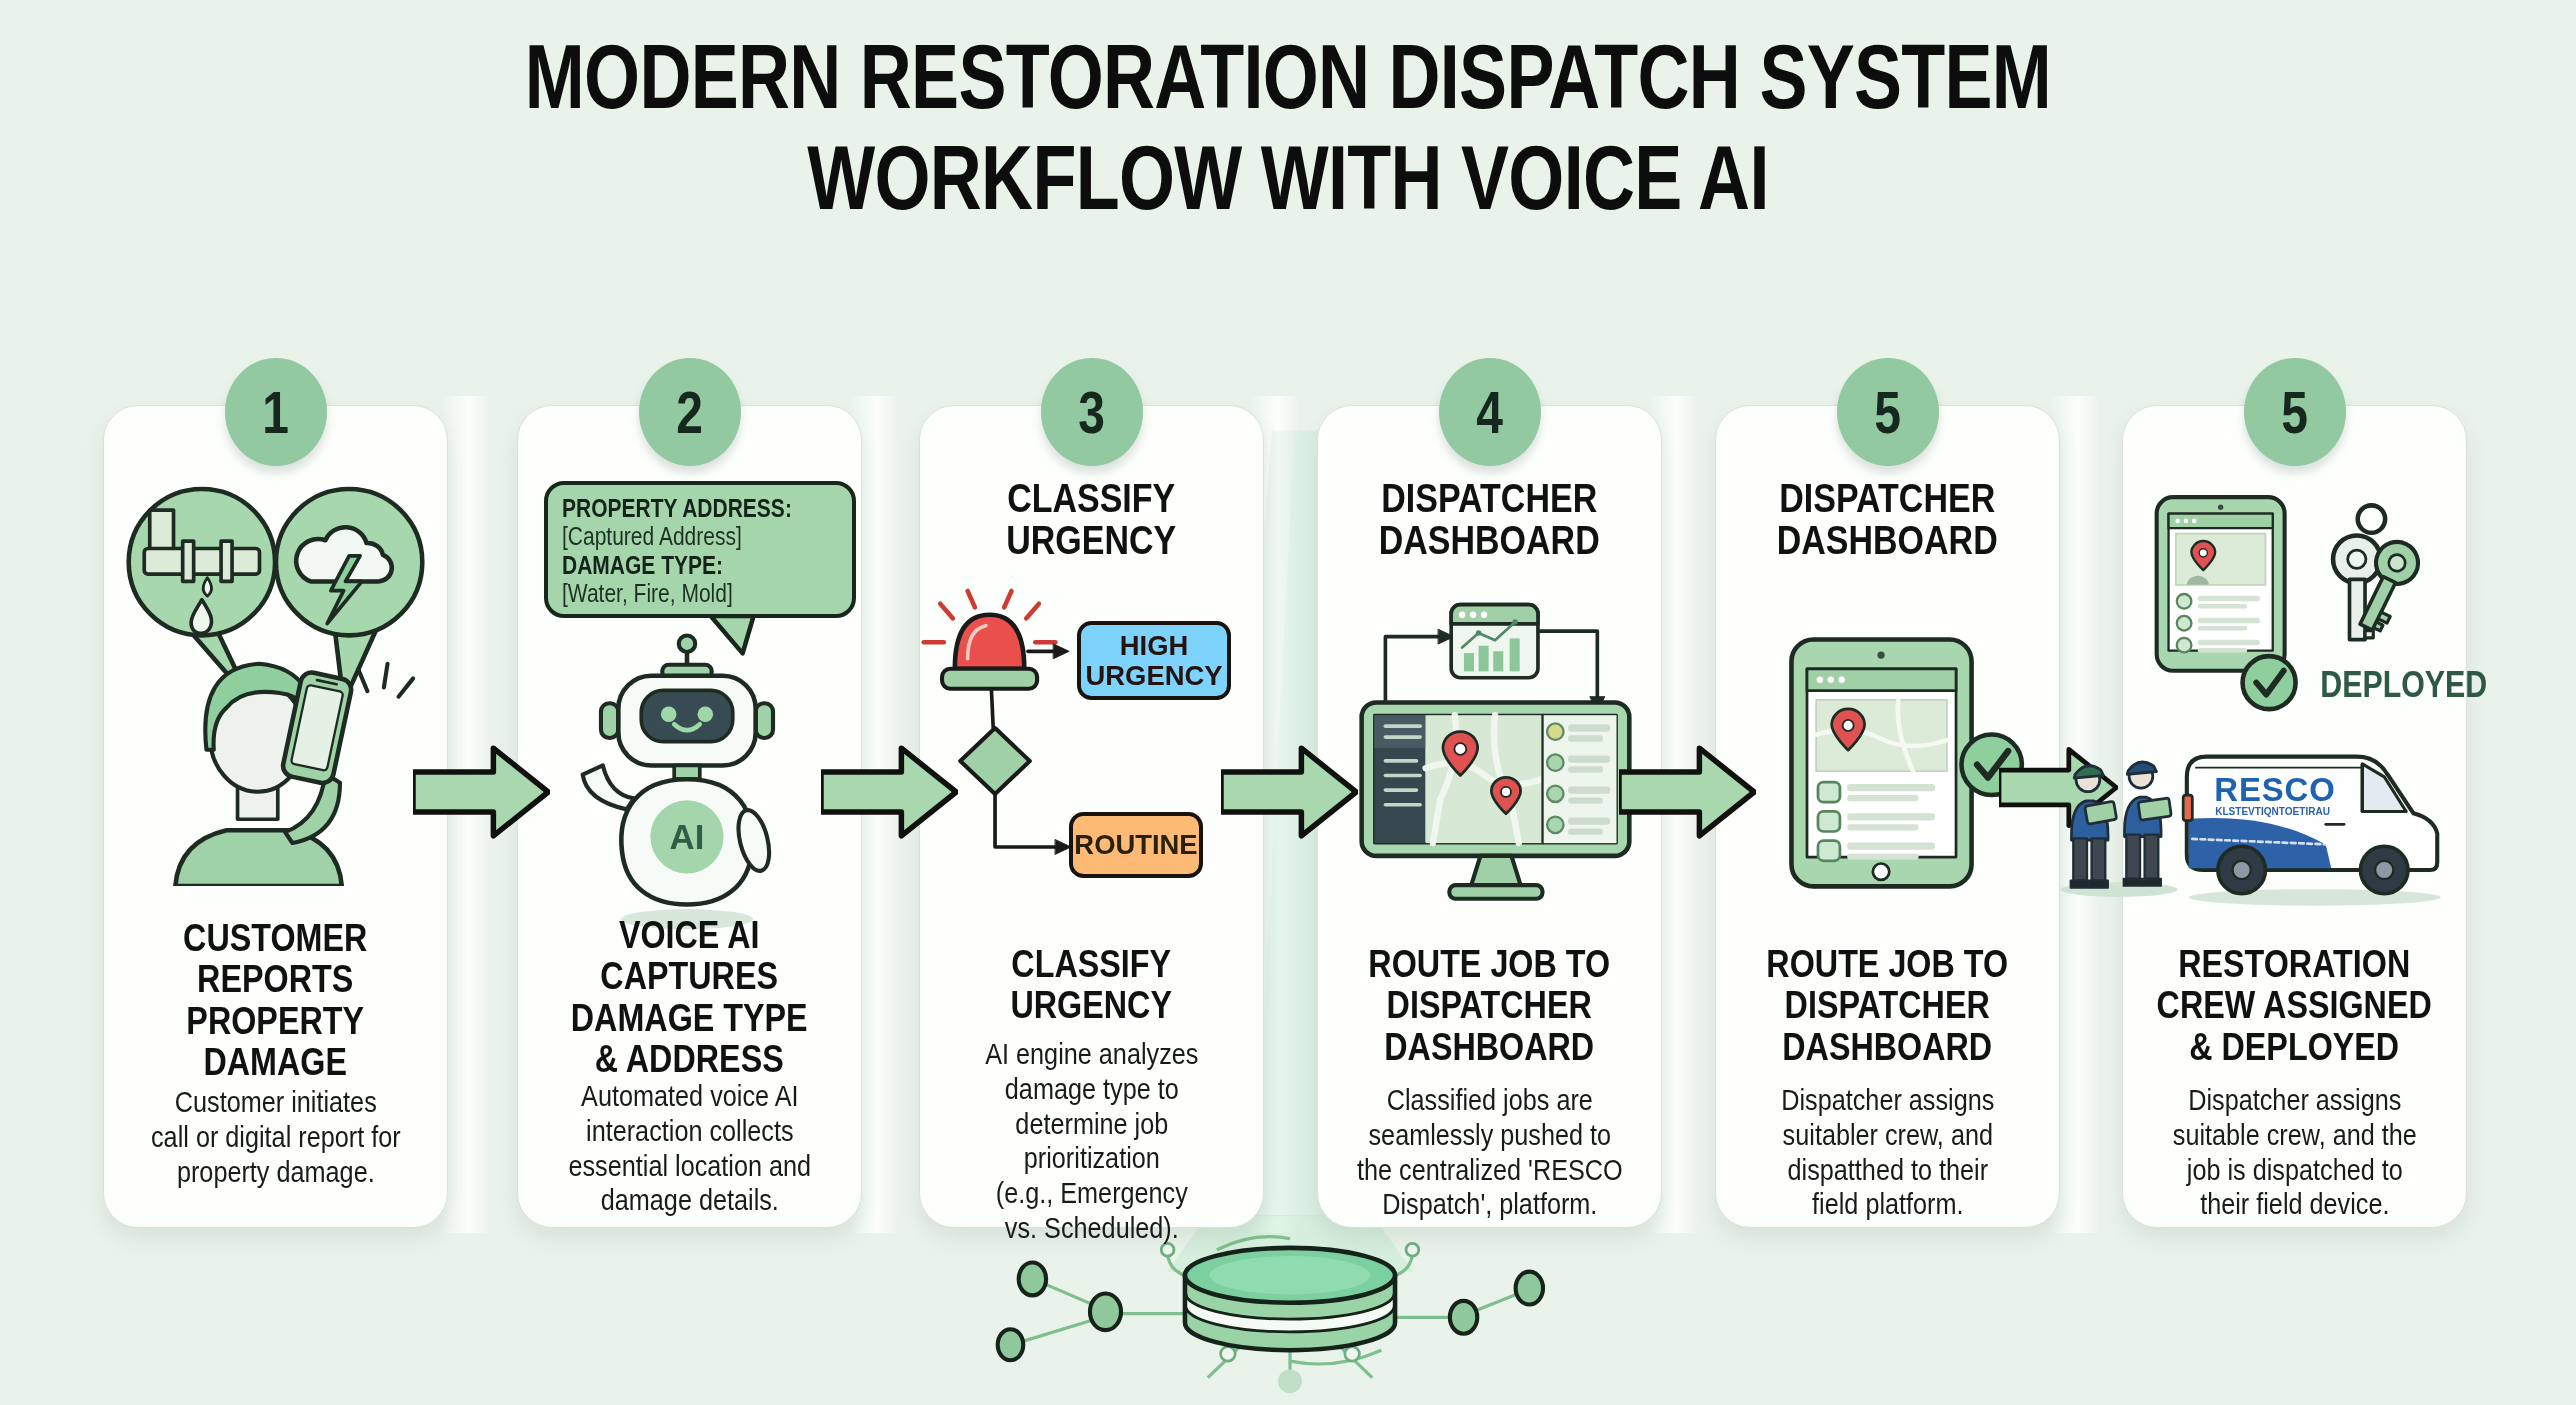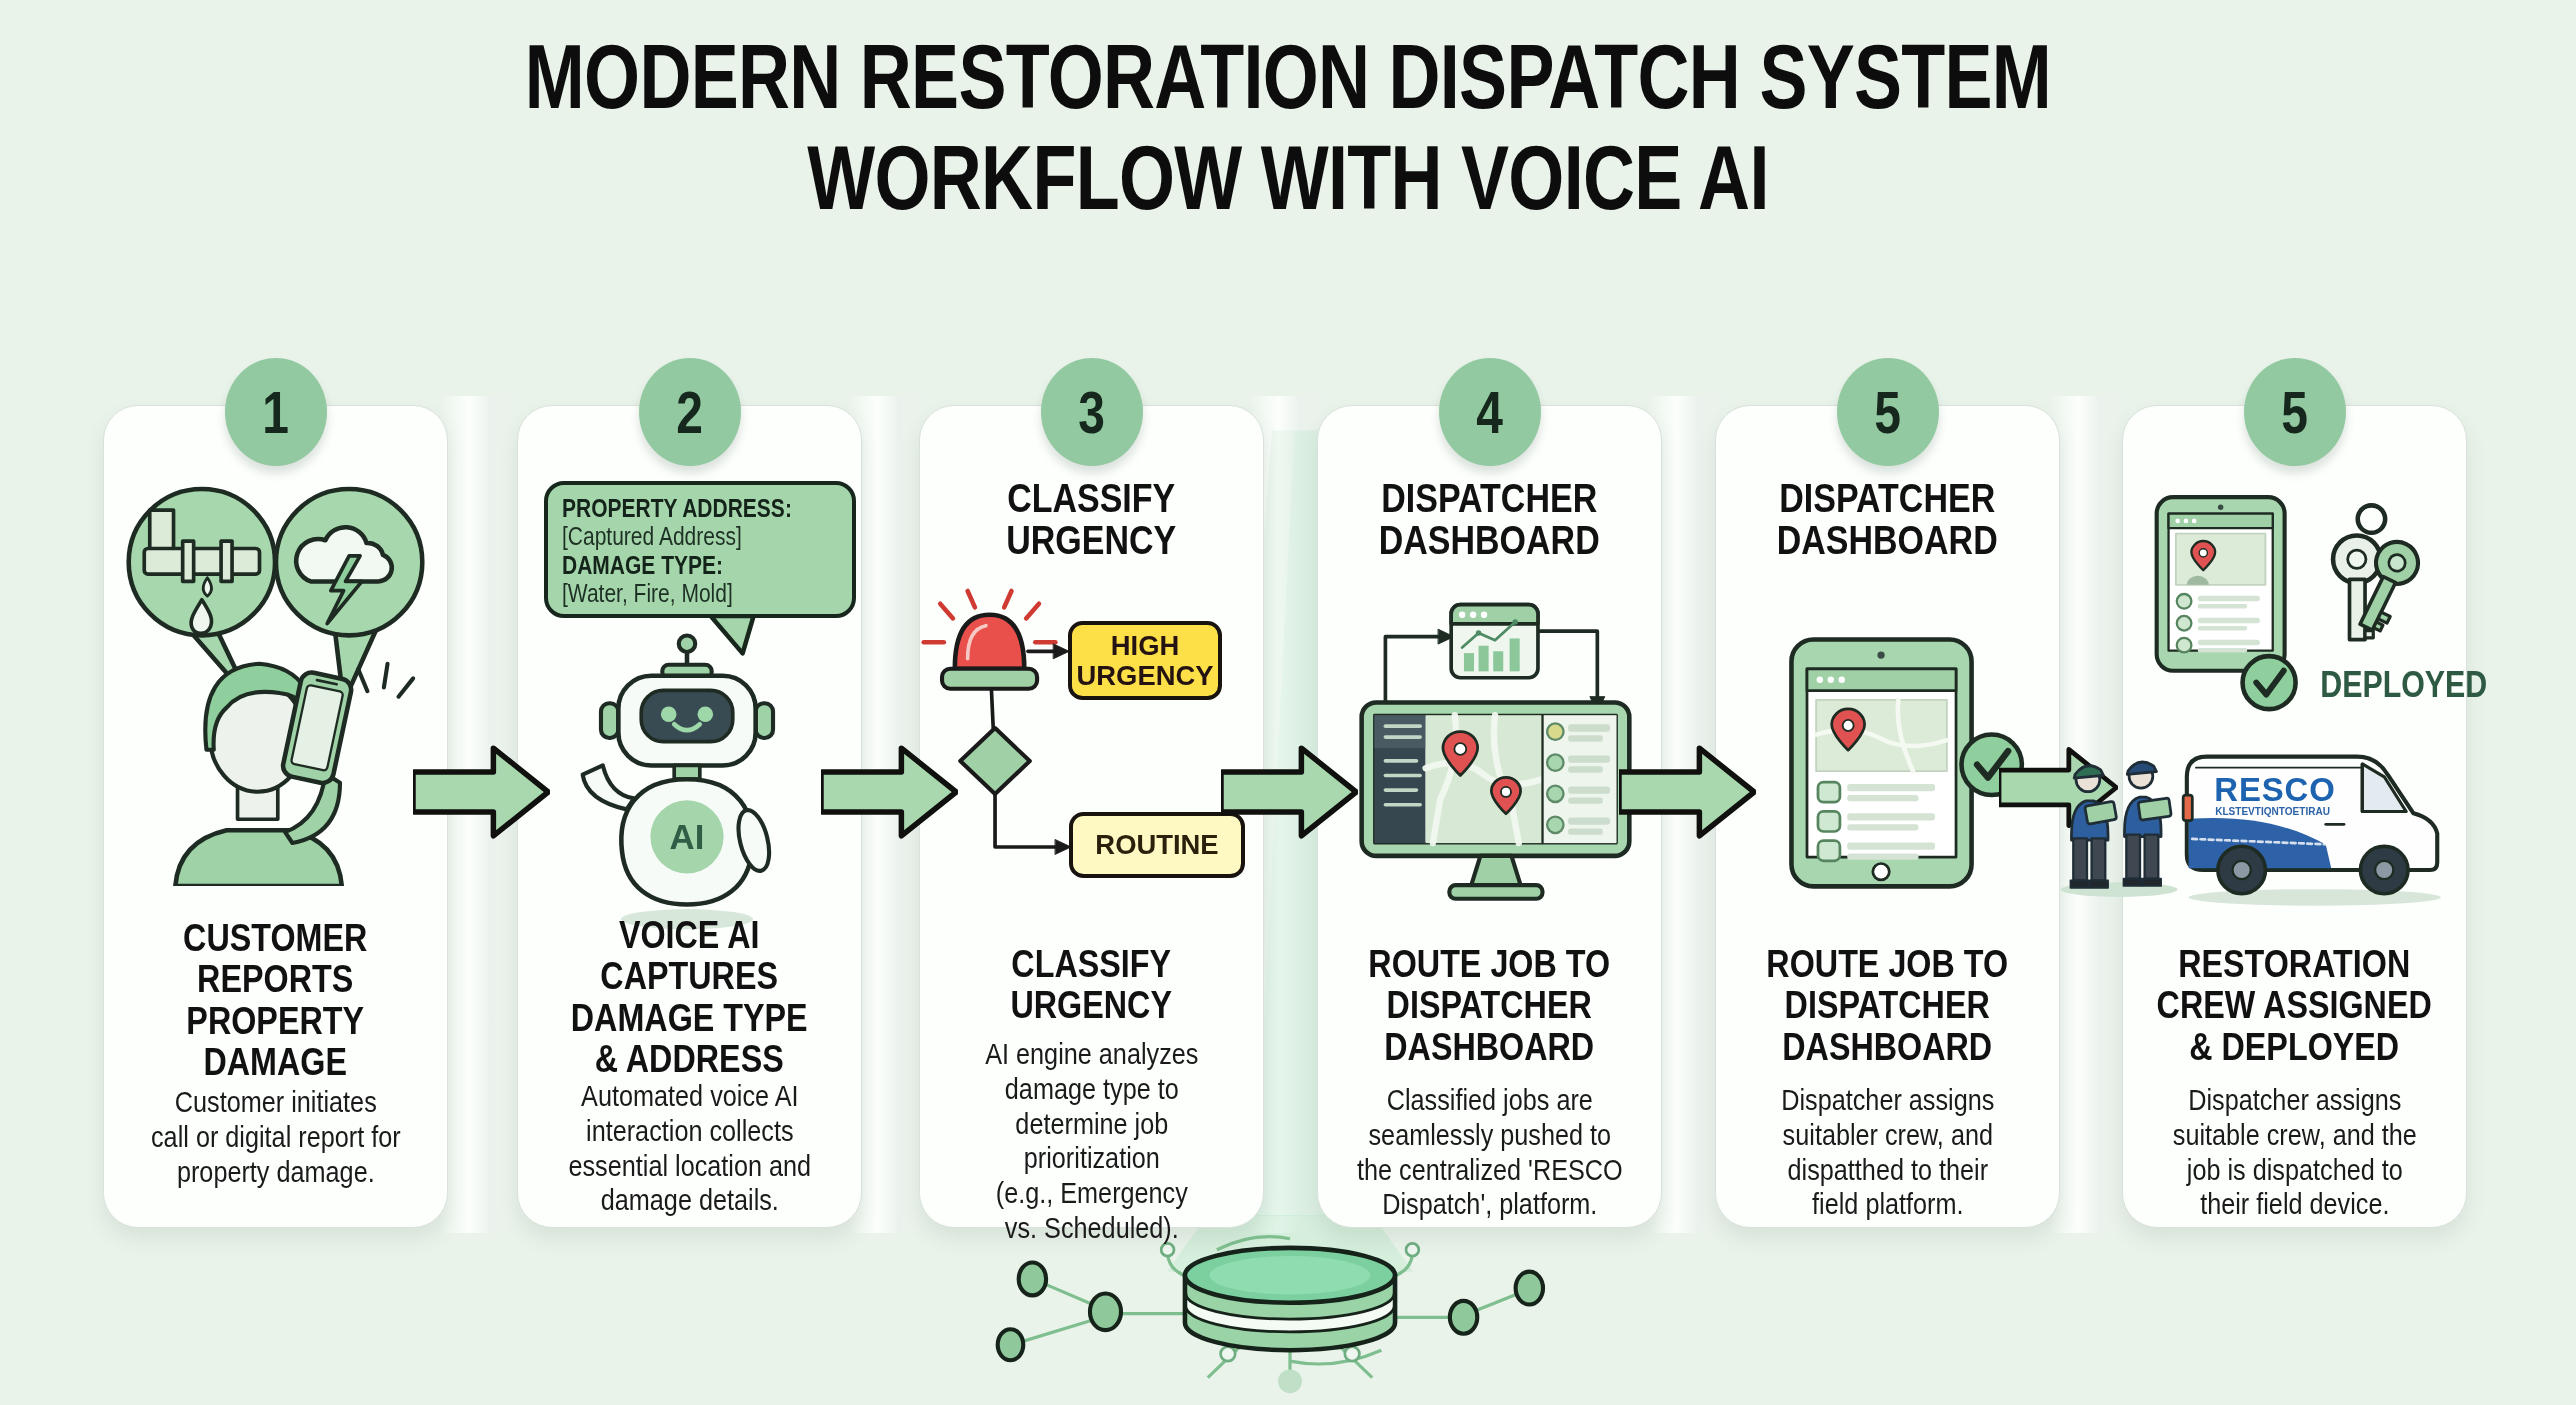--- a/index.html
+++ b/index.html
@@ -210,23 +210,23 @@
         <g fill="none" stroke-width="4">
           <line x1="118" y1="78" x2="146" y2="78"></line>
           <line x1="78" y1="119" x2="80" y2="162"></line>
           <path d="M82,234 L82,292 L148,292"></path>
         </g>
         <polygon points="146,70 163,78 146,86" fill="#1a1a1a"></polygon>
         <polygon points="148,284 165,292 148,300" fill="#1a1a1a"></polygon>
         <polygon points="82,162 120,198 82,234 44,198" fill="#9fd0a6" stroke-width="4.5"></polygon>
       </g>
     </svg>
-    <div class="flagbox" style="left:148px;top:215px;width:154px;height:79px;background:#fde047;font-size:27.4px;line-height:1.06;color:#241310">HIGH
+    <div class="flagbox" style="left:157px;top:215px;width:154px;height:79px;background:#7dd3fc;font-size:27.4px;line-height:1.06;color:#241310">HIGH
 URGENCY</div>
-    <div class="flagbox" style="left:149px;top:406px;width:176px;height:66px;background:#fef9c3;font-size:27.4px;color:#2a210d">ROUTINE</div>
+    <div class="flagbox" style="left:149px;top:406px;width:134px;height:66px;background:#fdba74;font-size:27.4px;color:#2a210d">ROUTINE</div>
     <div class="h-bottom" style="top:538px">CLASSIFY
 URGENCY</div>
     <div class="desc" style="top:631px">AI engine analyzes
 damage type to
 determine job prioritization
 (e.g., Emergency
 vs. Scheduled).</div>
   </div>
 
   <div class="card" style="left:1317px">

